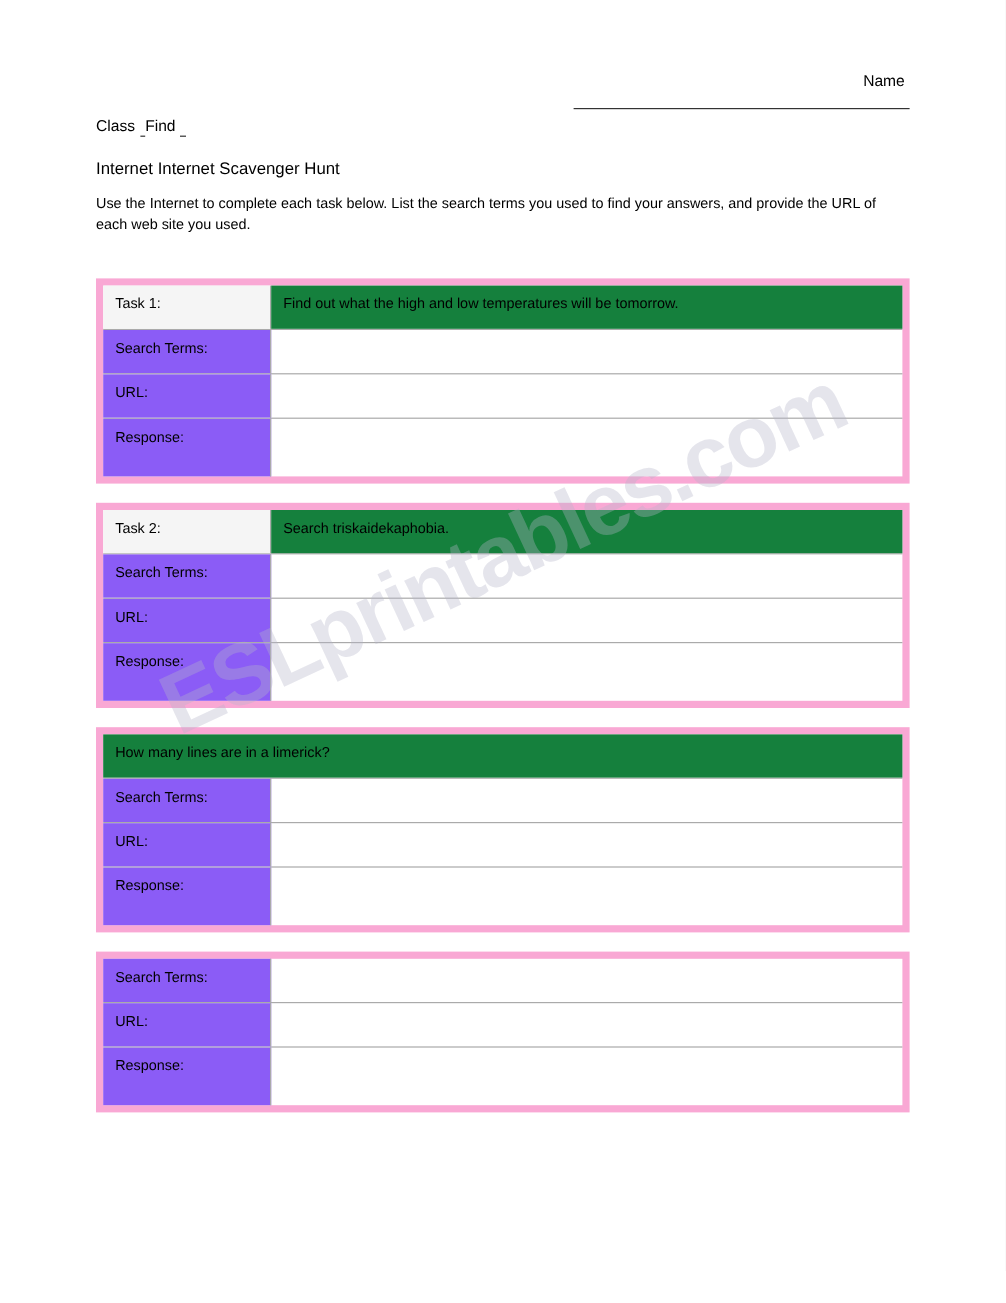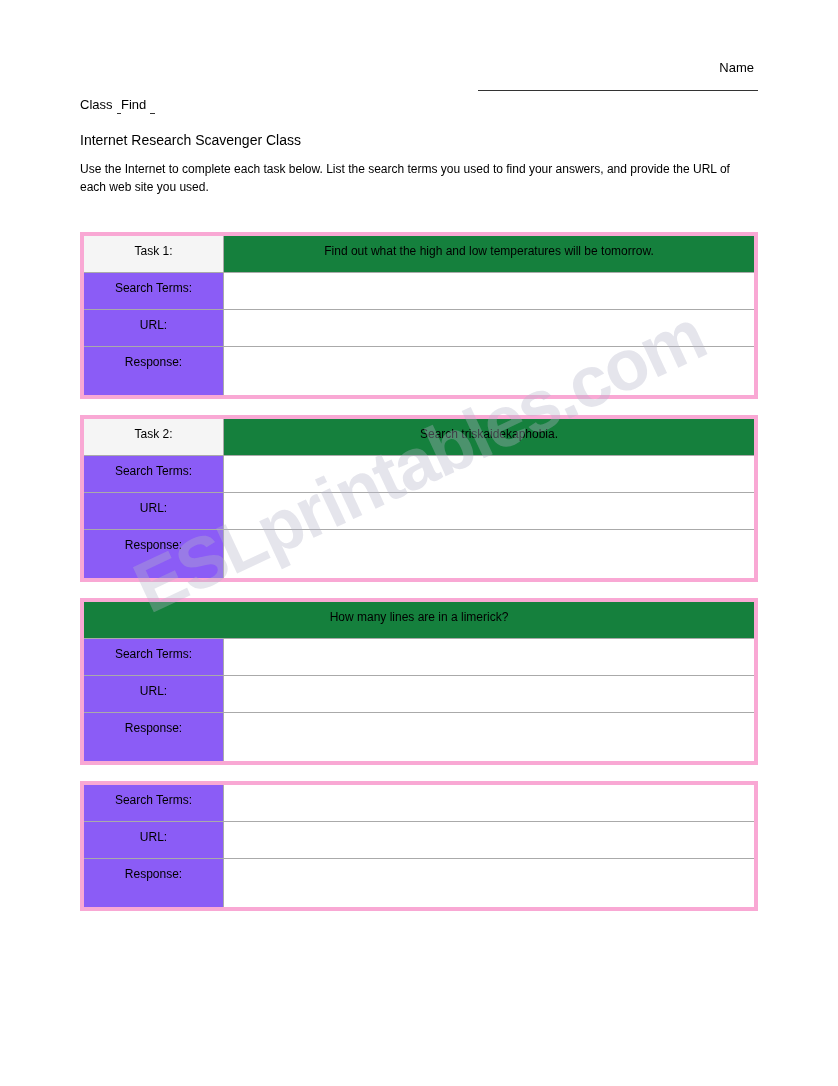--- a/index.html
+++ b/index.html
@@ -78,23 +78,22 @@
       color: rgba(180, 180, 200, 0.35);
       font-family: Arial, sans-serif;
       font-weight: bold;
       white-space: nowrap;
       pointer-events: none;
       z-index: 10;
       letter-spacing: -2px;
     }
 
     .task-section {
-      border: 4px solid #f9a8d4;
+      border: 6px solid #f9a8d4;
       margin-bottom: 16px;
-      text-align: center;
     }
 
     .task-row {
       display: flex;
       border-bottom: 1px solid #aaa;
     }
 
     .task-row:last-child {
       border-bottom: none;
     }
@@ -139,21 +138,21 @@
       <span class="header-underline">&nbsp;</span>
     </div>
     <div class="class-date-line">
       <span class="header-label">Class</span>
       <span class="header-underline class-line">&nbsp;</span>
       <span class="header-label">Find</span>
       <span class="header-underline date-line">&nbsp;</span>
     </div>
   </div>
 
-  <div class="title">Internet Research Scavenger Class</div>
+  <div class="title">Internet Internet Scavenger Hunt</div>
 
   <div class="instructions">Use the Internet to complete each task below. List the search terms you used to find your answers, and provide the URL of each web site you used.</div>
 
   <div class="watermark">ESLprintables.com</div>
 
   <div class="task-section">
     <div class="task-row task-header-row">
       <div class="row-label">Task 1:</div>
       <div class="row-content">Find out what the high and low temperatures will be tomorrow.</div>
     </div>

